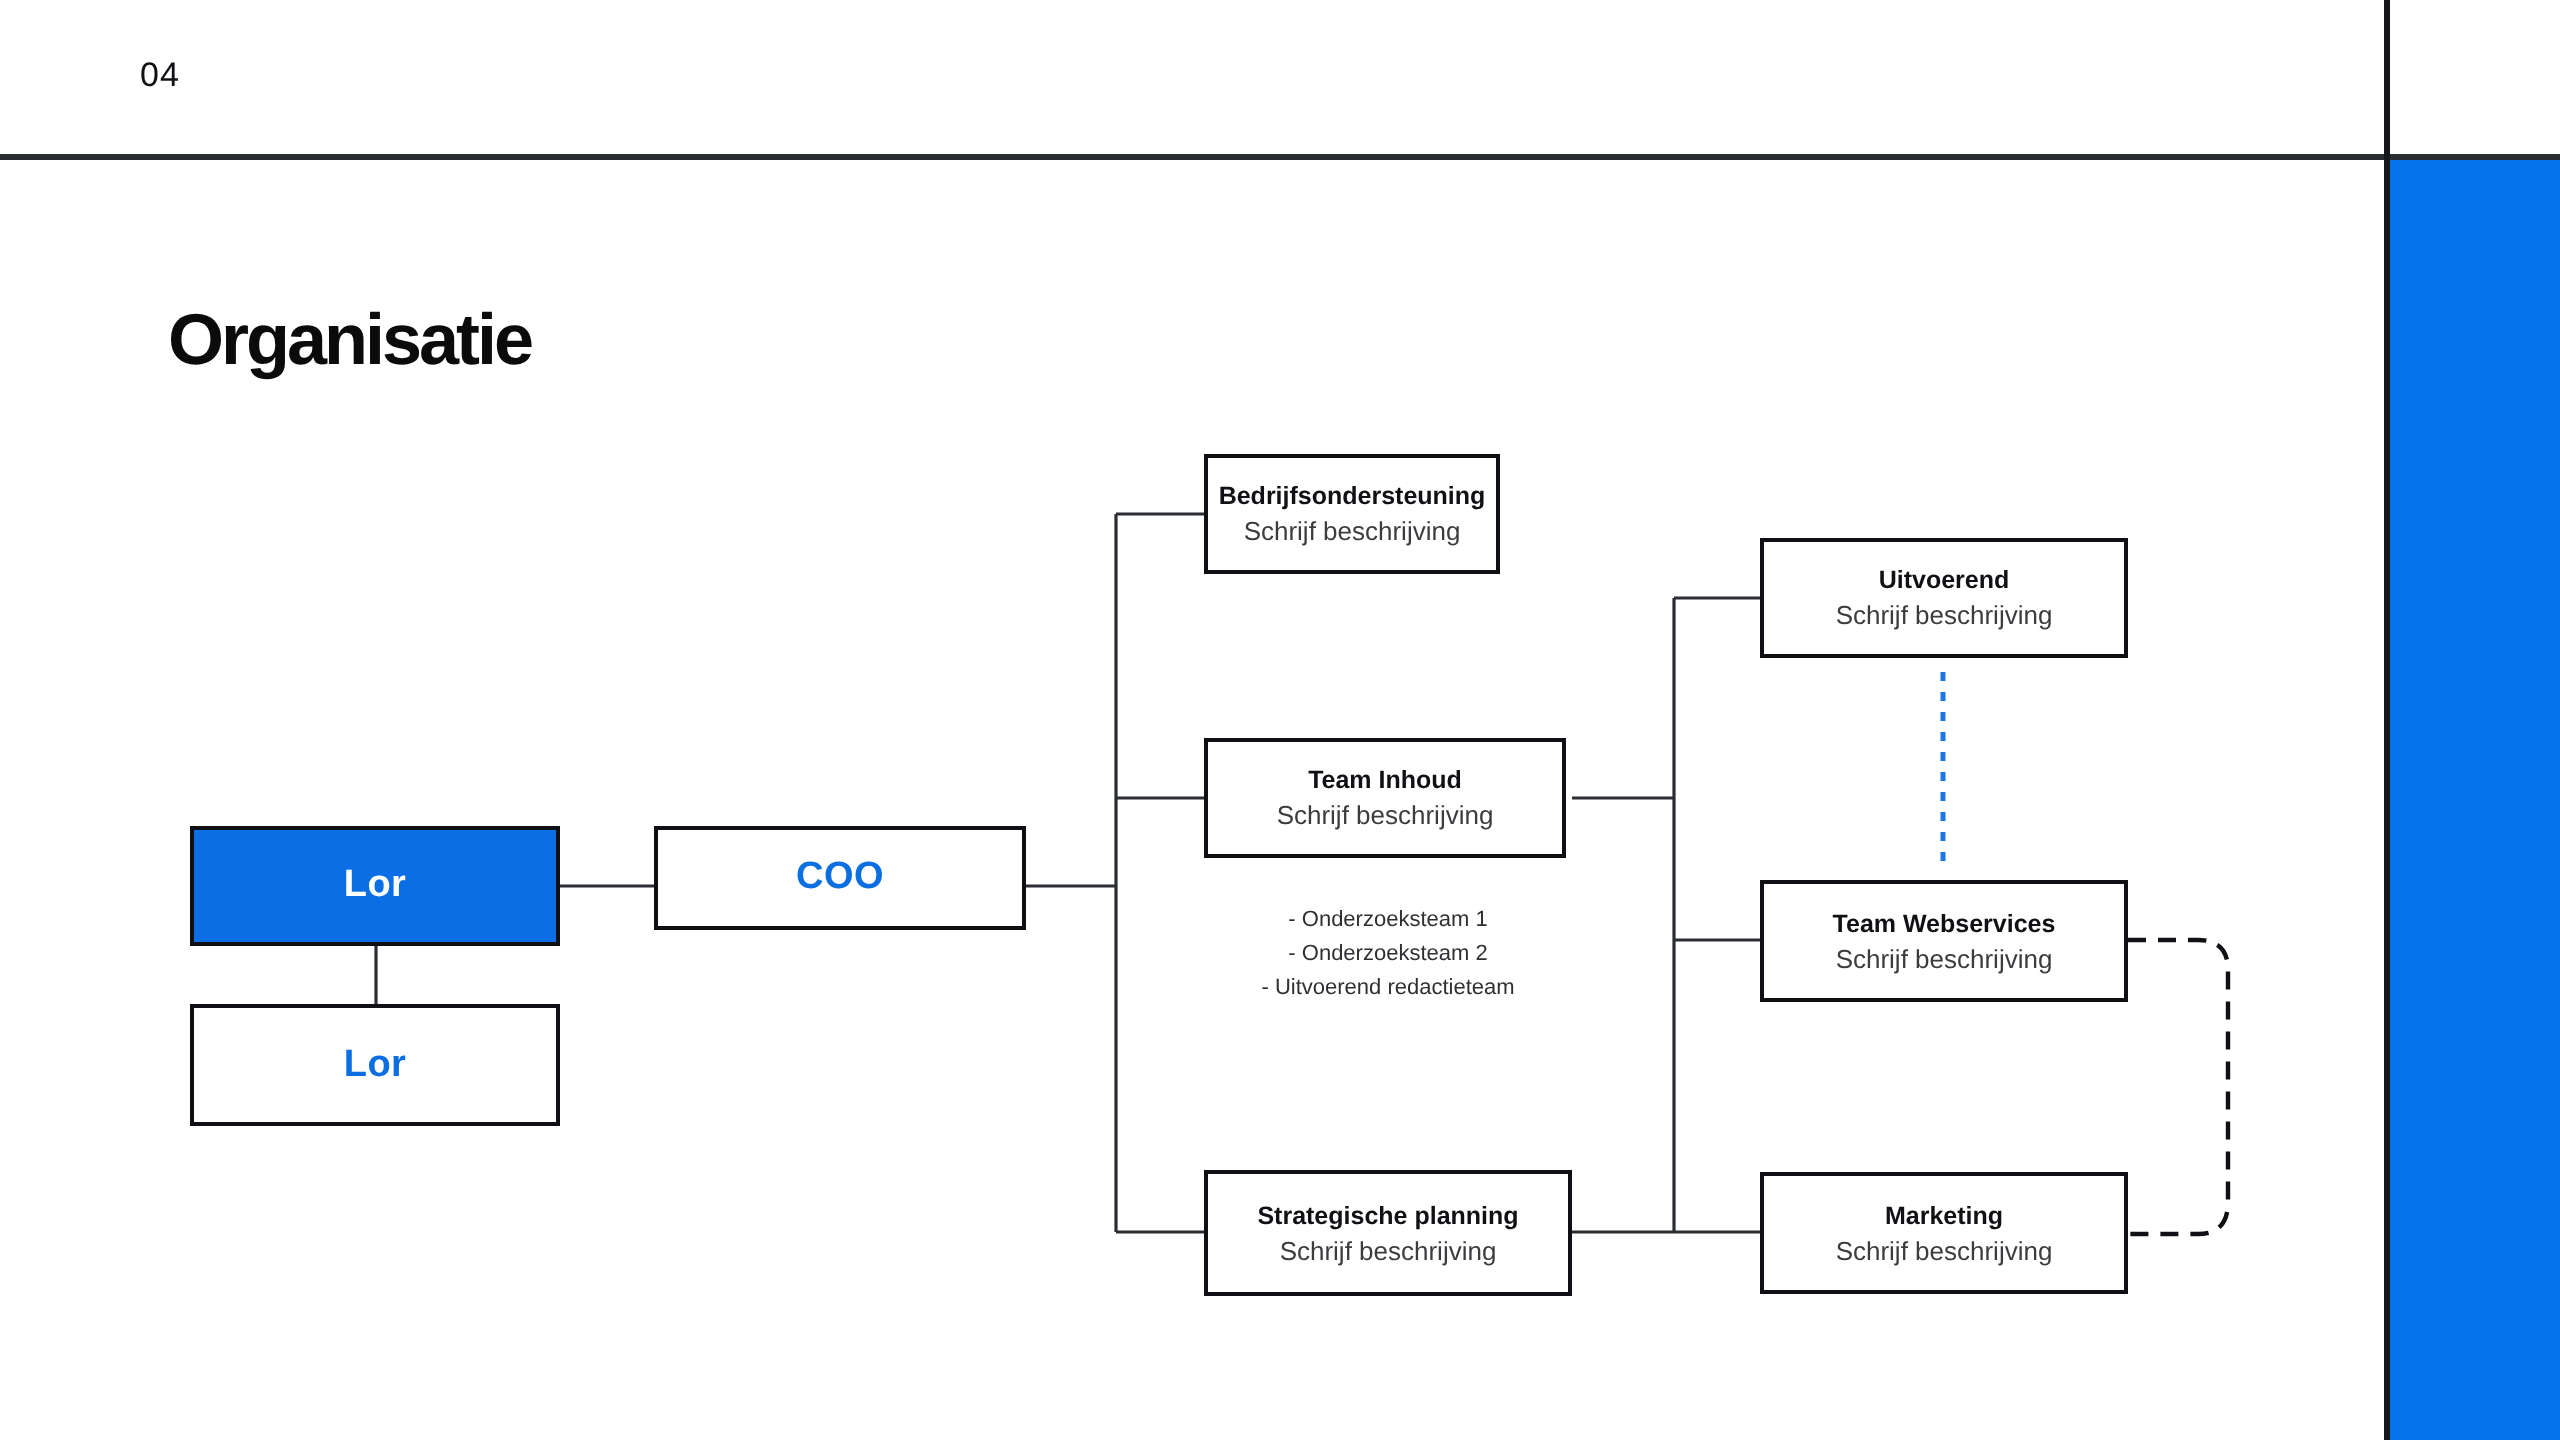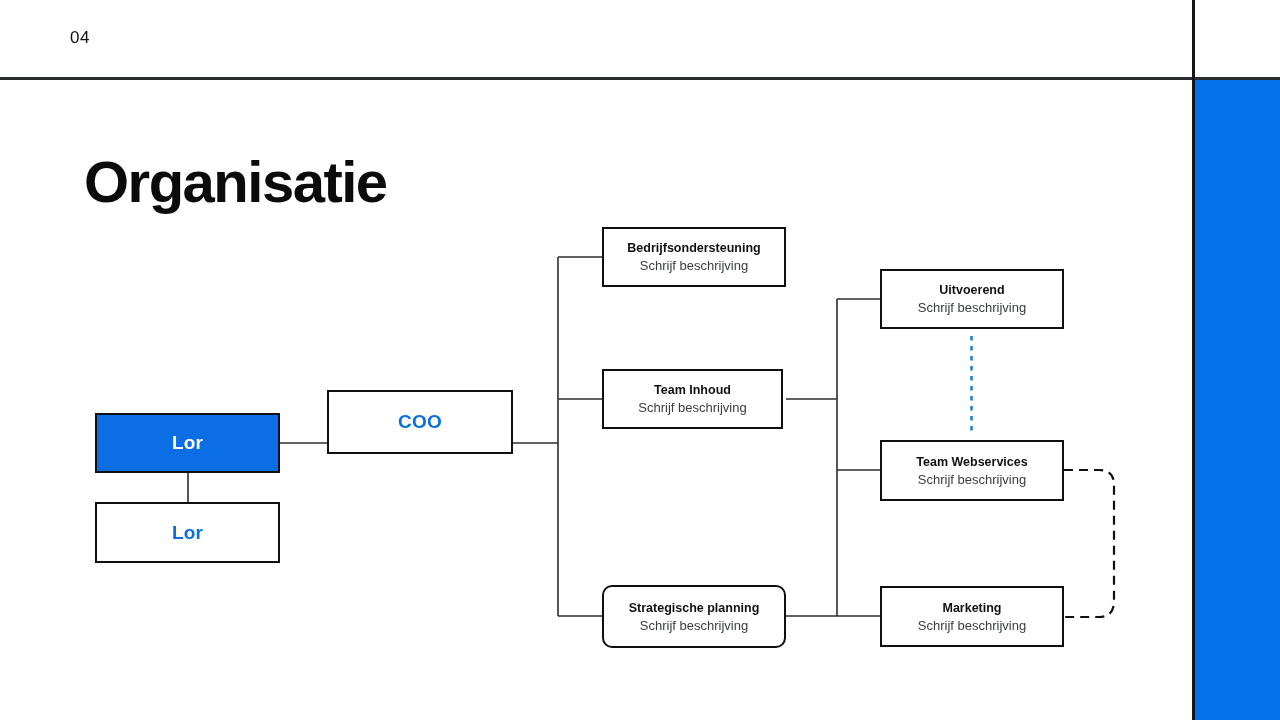--- a/index.html
+++ b/index.html
@@ -16,21 +16,21 @@
     position:absolute;left:0;top:77px;width:1280px;height:3px;background:#2a2d31;
   }
   .side-line{
     position:absolute;left:1192px;top:0;width:3px;height:720px;background:#15171b;
   }
   .side-bar{
     position:absolute;left:1195px;top:80px;width:85px;height:640px;background:#0571EB;
   }
   .title{
     position:absolute;left:84px;top:150px;margin:0;
-    font-size:58px;font-weight:800;letter-spacing:-1.5px;color:#0b0b0c;
+    font-size:36px;font-weight:800;letter-spacing:-1.5px;color:#0b0b0c;
     line-height:1.1;
   }
   .connectors{position:absolute;left:0;top:0;width:1280px;height:720px;pointer-events:none;}
   .node{
     position:absolute;box-sizing:border-box;border:2px solid #0f1013;background:#ffffff;
     display:flex;flex-direction:column;align-items:center;justify-content:center;
     text-align:center;gap:3px;
   }
   .node.fill-blue{background:#0B6EE4;}
   .node .big-label{font-size:19px;font-weight:700;color:#0B6FE2;letter-spacing:.2px;}
@@ -76,36 +76,41 @@
   </svg>
 
   <div class="node fill-blue" style="left:95px;top:413px;width:185px;height:60px;">
     <span class="big-label">Lor</span>
   </div>
 
   <div class="node" style="left:95px;top:502px;width:185px;height:61px;">
     <span class="big-label">Lor</span>
   </div>
 
-  <div class="node" style="left:327px;top:390px;width:186px;height:64px;">
+  <div class="node" style="left:327px;top:413px;width:186px;height:52px;">
     <span class="big-label">COO</span>
   </div>
 
-  <div class="node" style="left:602px;top:227px;width:184px;height:60px;">
+  <div class="node" style="left:602px;top:227px;width:148px;height:60px;">
     <div class="nt">Bedrijfsondersteuning</div>
     <div class="ns">Schrijf beschrijving</div>
   </div>
 
   <div class="node" style="left:602px;top:369px;width:181px;height:60px;">
     <div class="nt">Team Inhoud</div>
     <div class="ns">Schrijf beschrijving</div>
   </div>
 
+  <div class="subteams">
+    <div>- Onderzoeksteam 1</div>
+    <div>- Onderzoeksteam 2</div>
+    <div>- Uitvoerend redactieteam</div>
+  </div>
 
-  <div class="node" style="left:602px;top:585px;width:184px;height:63px;border-radius:10px;">
+  <div class="node" style="left:602px;top:585px;width:184px;height:63px;">
     <div class="nt">Strategische planning</div>
     <div class="ns">Schrijf beschrijving</div>
   </div>
 
   <div class="node" style="left:880px;top:269px;width:184px;height:60px;">
     <div class="nt">Uitvoerend</div>
     <div class="ns">Schrijf beschrijving</div>
   </div>
 
   <div class="node" style="left:880px;top:440px;width:184px;height:61px;">

